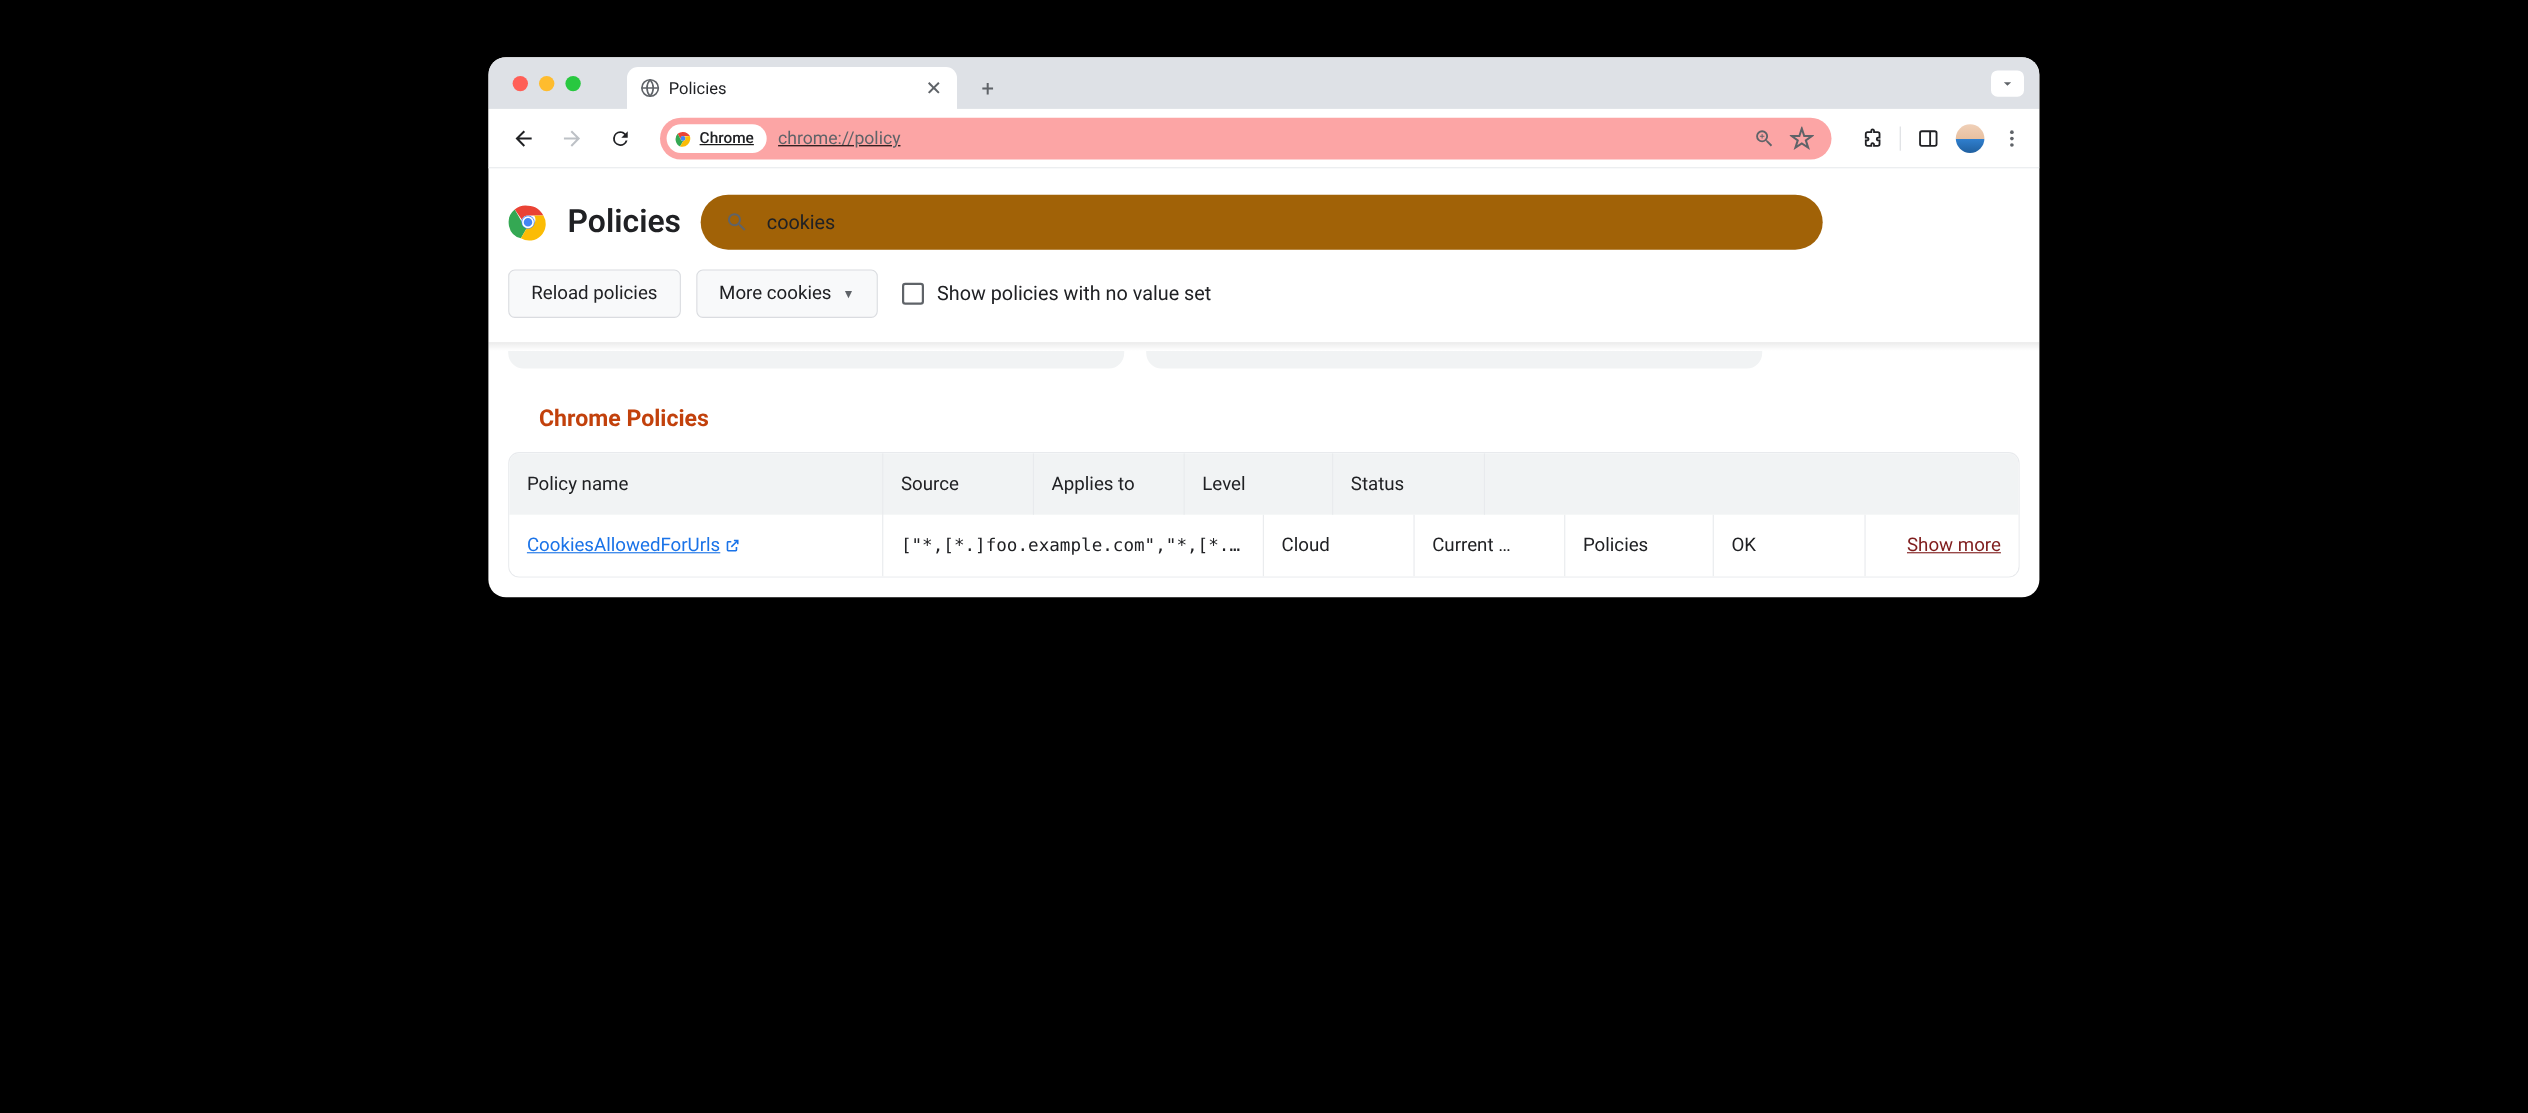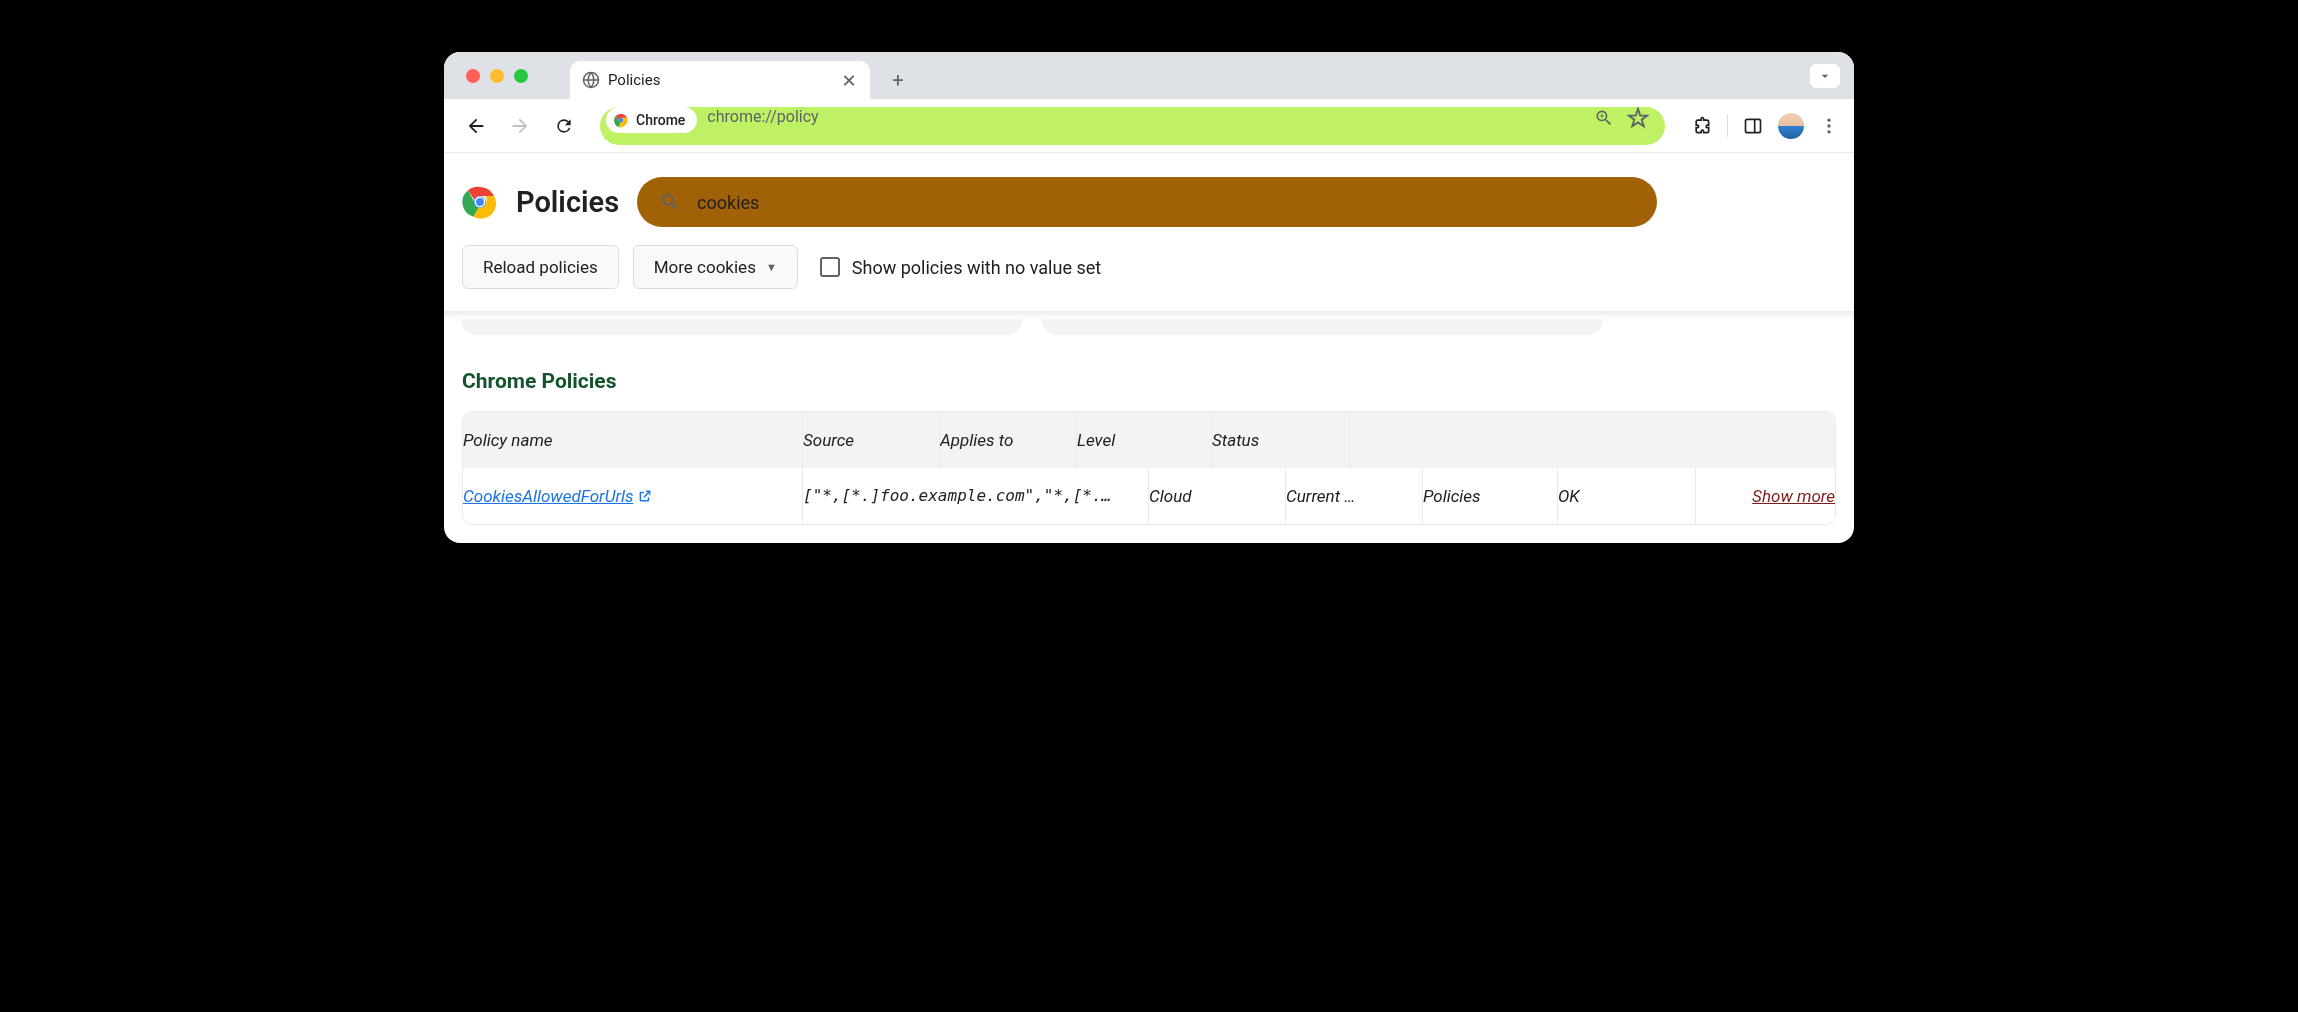--- a/index.html
+++ b/index.html
@@ -16,21 +16,21 @@
     .tab { background: #fff; border-radius: 10px 10px 0 0; height: 38px; display: flex; align-items: center; padding: 0 12px; margin-left: 112px; gap: 8px; min-width: 300px; position: relative; }
     .tab-favicon { width: 18px; height: 18px; display: flex; align-items: center; justify-content: center; }
     .tab-title { font-size: 15px; color: #202124; }
     .tab-close { width: 18px; height: 18px; display: flex; align-items: center; justify-content: center; cursor: pointer; margin-left: auto; font-size: 18px; color: #5f6368; }
     .new-tab { width: 32px; height: 32px; display: flex; align-items: center; justify-content: center; cursor: pointer; font-size: 20px; color: #5f6368; margin-left: 12px; margin-bottom: 3px; }
     .tab-dropdown { position: absolute; right: 14px; top: 12px; width: 30px; height: 24px; background: #fff; border-radius: 6px; display: flex; align-items: center; justify-content: center; cursor: pointer; }
     
     .toolbar { height: 54px; background: #fff; display: flex; align-items: center; padding: 0 14px; gap: 8px; border-bottom: 1px solid #e8eaed; }
     .nav-btn { width: 36px; height: 36px; display: flex; align-items: center; justify-content: center; cursor: pointer; border-radius: 50%; color: #5f6368; }
     .nav-btn.disabled { color: #bdc1c6; }
-    .address-bar { flex: 1; height: 38px; background: #bef264; border-radius: 20px; display: flex; align-items: flex-start; padding: 0 6px 0 6px; margin: 0 10px; }
+    .address-bar { flex: 1; height: 38px; background: #fca5a5; border-radius: 20px; display: flex; align-items: center; padding: 0 6px 0 6px; margin: 0 10px; text-decoration: underline; }
     .chrome-chip { background: #fff; border-radius: 16px; padding: 4px 12px 4px 6px; display: flex; align-items: center; gap: 6px; font-size: 14px; font-weight: 500; color: #202124; }
     .chrome-logo-sm { width: 18px; height: 18px; }
     .url-text { font-size: 16px; color: #5f6368; margin-left: 10px; }
     .addr-icons { display: flex; align-items: center; gap: 12px; margin-left: auto; padding-right: 10px; }
     .addr-icon { width: 22px; height: 22px; cursor: pointer; color: #5f6368; display:flex; align-items:center; justify-content:center;}
     .toolbar-right { display: flex; align-items: center; gap: 14px; padding-left: 8px; }
     .divider-v { width: 1px; height: 22px; background: #dadce0; }
     .avatar { width: 26px; height: 26px; border-radius: 50%; background: linear-gradient(180deg, #f0d0b8 0%, #e8c0a0 50%, #3080d0 50%, #2060a0 100%); }
     
     .page-header { padding: 24px 18px 18px 18px; display: flex; align-items: center; gap: 18px; }
@@ -44,26 +44,26 @@
     .action-btn { height: 44px; padding: 0 20px; background: #f8f9fa; border: 1px solid #dadce0; border-radius: 6px; font-size: 17px; color: #202124; cursor: pointer; display: flex; align-items: center; gap: 10px; }
     .dropdown-arrow { font-size: 11px; color: #5f6368; }
     .checkbox-wrap { display: flex; align-items: flex-start; gap: 12px; margin-left: 8px; cursor: pointer; }
     .checkbox { width: 20px; height: 20px; border: 2px solid #5f6368; border-radius: 3px; }
     .checkbox-label { font-size: 18px; color: #202124; }
     
     .section-shadow { height: 8px; background: linear-gradient(180deg, rgba(0,0,0,0.08), transparent); }
     .placeholder-cards { display: flex; gap: 20px; padding: 0 18px 20px 18px; }
     .placeholder-card { flex: 1; height: 16px; background: #f1f3f4; border-radius: 0 0 14px 14px; max-width: 560px; }
     
-    .section-title { font-size: 21px; font-weight: 700; color: #14532d; padding: 14px 18px 18px 18px; }
+    .section-title { font-size: 21px; font-weight: 700; color: #c2410c; padding: 14px 18px 18px 18px; margin-left: 28px; }
     
     .policy-table { margin: 0 18px 18px 18px; border: 1px solid #e8eaed; border-radius: 10px; overflow: hidden; }
     .table-header { display: flex; background: #f1f3f4; }
     .table-row { display: flex; background: #fff; }
-    .cell { padding: 18px 0; font-size: 17px; color: #202124; border-right: 1px solid #e8eaed; overflow: hidden; text-overflow: ellipsis; white-space: nowrap; font-style: italic; }
+    .cell { padding: 18px 16px; font-size: 17px; color: #202124; border-right: 1px solid #e8eaed; overflow: hidden; text-overflow: ellipsis; white-space: nowrap; }
     .cell:last-child { border-right: none; }
     .th { font-weight: 400; }
     .c-name { width: 340px; flex-shrink:0; }
     .c-value { width: 346px; flex-shrink:0; font-family: monospace; font-size: 16px; }
     .c-source { width: 137px; flex-shrink:0; }
     .c-applies { width: 137px; flex-shrink:0; }
     .c-level { width: 135px; flex-shrink:0; }
     .c-status { width: 138px; flex-shrink:0; }
     .c-more { flex: 1; text-align: right; }
     .table-header .c-value { font-family: inherit; font-size: 17px;}

